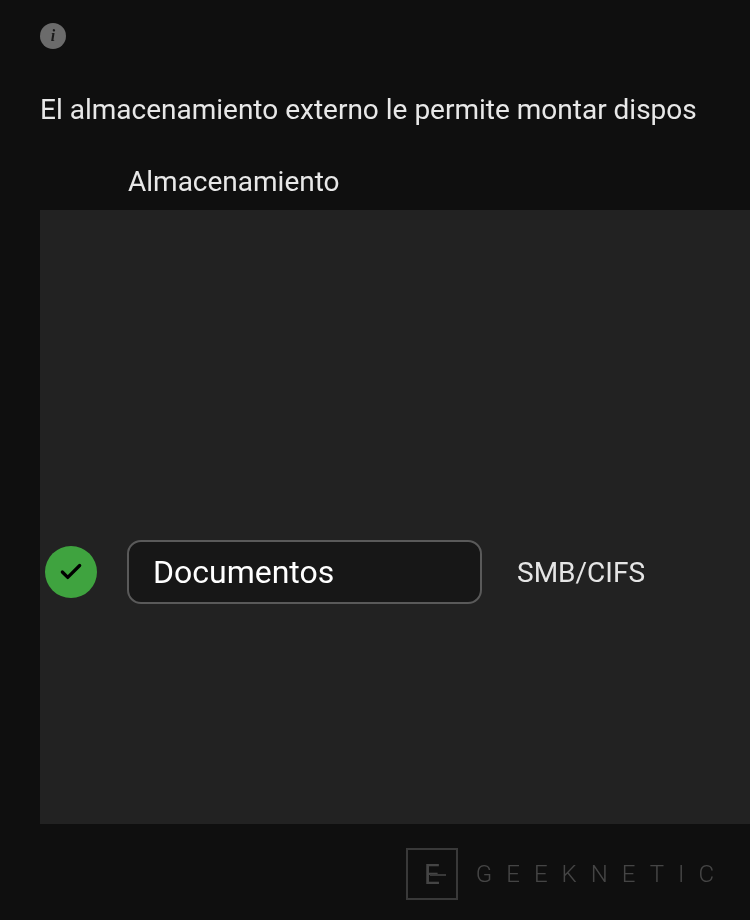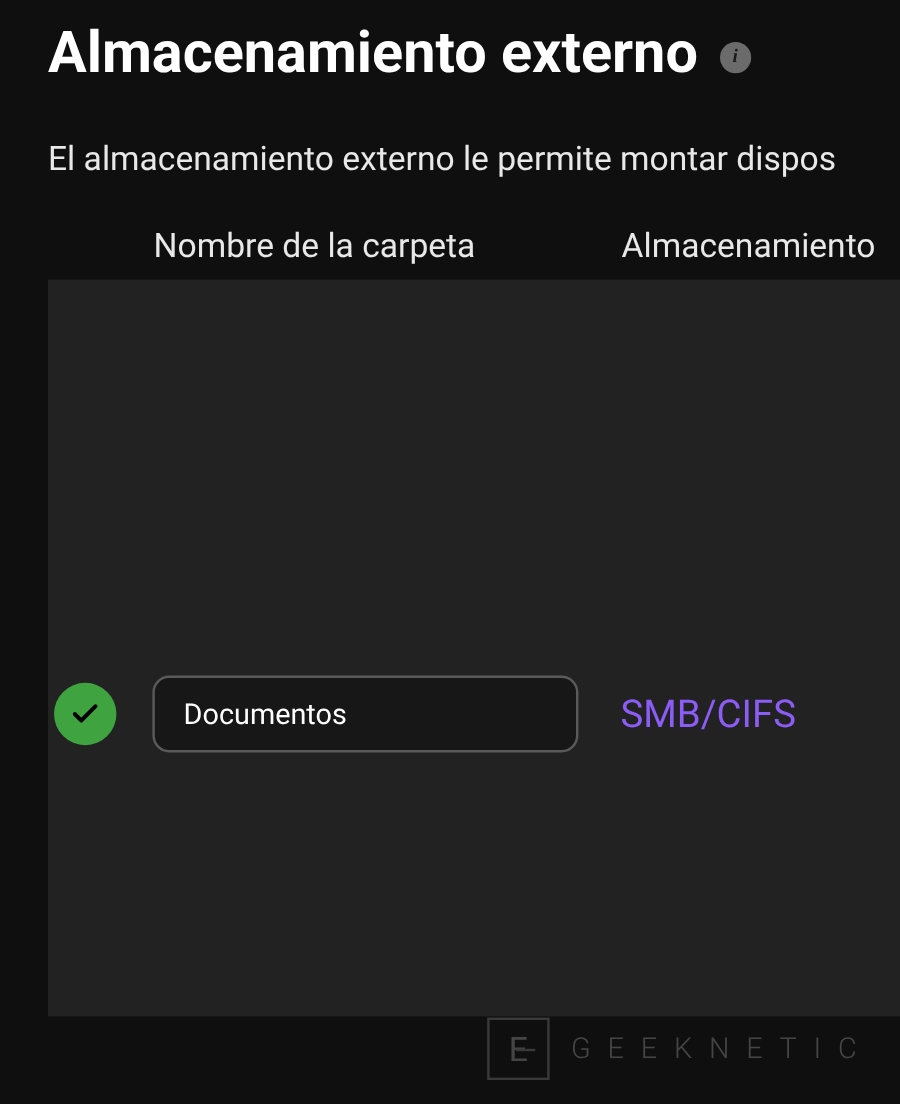--- a/index.html
+++ b/index.html
@@ -117,29 +117,29 @@
       margin-right: 35px;
     }
     
     .folder-input {
       width: 100%;
       height: 64px;
       background: #171717;
       border: 2px solid #5a5a5a;
       border-radius: 14px;
       padding: 0 24px;
-      font-size: 24px;
+      font-size: 32px;
       color: #ffffff;
       font-family: inherit;
       outline: none;
     }
     
     .storage-type {
-      font-size: 32px;
-      color: #8b5cf6;
+      font-size: 28px;
+      color: #e5e5e5;
     }
     
     .watermark {
       position: absolute;
       bottom: 20px;
       right: 22px;
       display: flex;
       align-items: center;
       gap: 18px;
       opacity: 0.35;
@@ -173,30 +173,28 @@
       letter-spacing: 14px;
       color: #aaa;
       font-weight: 300;
     }
   </style>
 </head>
 <body>
 
 <div class="container">
   <div class="header">
-    <h1 class="page-title">Almacenamiento externo</h1>
     <div class="info-icon">i</div>
   </div>
 
   <div class="description">
     <div>El almacenamiento externo le permite montar dispos</div>
   </div>
 
   <div class="table-header">
-    <div class="col-folder-name">Nombre de la carpeta</div>
     <div class="col-storage">Almacenamiento</div>
   </div>
 
   <div class="table-body">
     <div class="table-row">
       <div class="status-badge">
         <svg viewBox="0 0 24 24" fill="none" stroke="#000000" stroke-width="3" stroke-linecap="round" stroke-linejoin="round">
           <polyline points="20 6 9 17 4 12"></polyline>
         </svg>
       </div>

